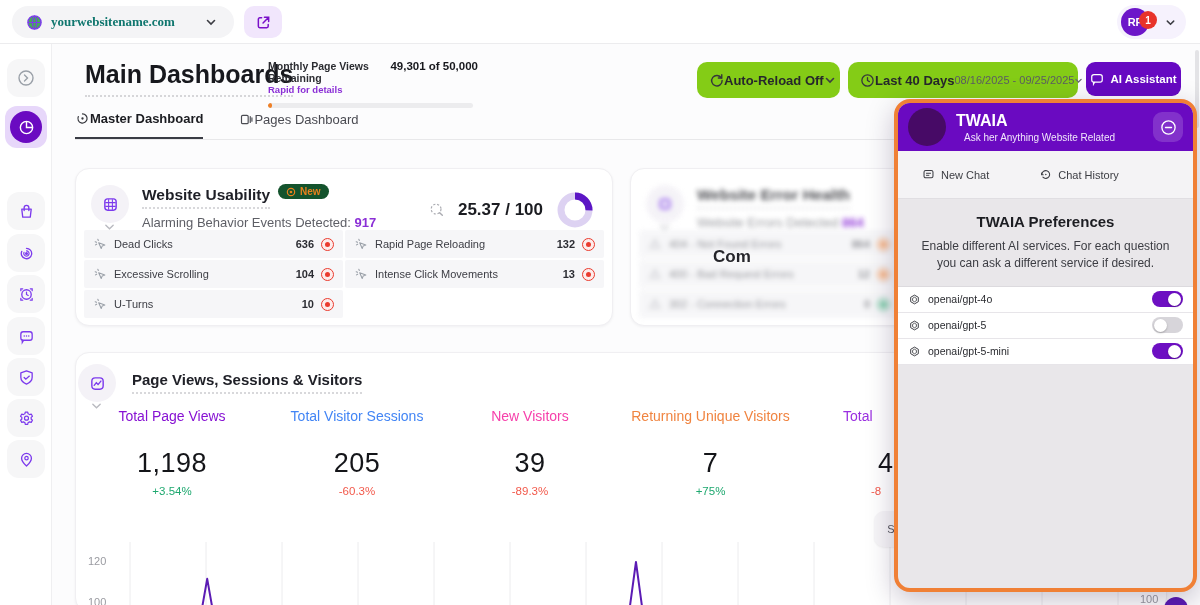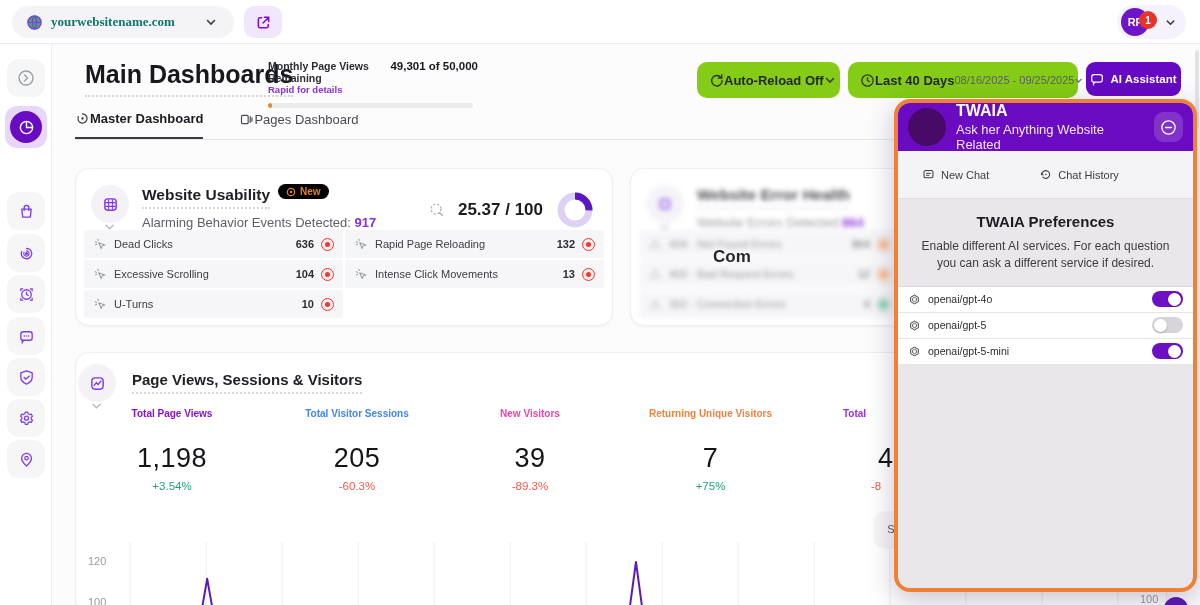--- a/index.html
+++ b/index.html
@@ -63,21 +63,21 @@
   .dtab.active { color:#1b1c21; font-weight:700; border-bottom:2px solid #3a3c45; }
 
   
   .card { position:absolute; background:#fff; border:1px solid #f0eff2; border-radius:14px;
     box-shadow:0 1px 3px rgba(20,20,40,.05); }
   .icon-circ { width:38px; height:38px; border-radius:50%; background:#f4f2f7;
     display:flex; align-items:center; justify-content:center; color:#7c3aed; position:relative; }
   .icon-circ .chev { position:absolute; bottom:-8px; left:13px; color:#b9bac0; }
   .card-title { font-size:15.5px; font-weight:700; color:#1e1f26;
     border-bottom:2px dotted #d8d8db; padding-bottom:3px; display:inline-block; }
-  .new-badge { display:inline-flex; align-items:center; gap:4px; background:#000000; color:#e8821d;
+  .new-badge { display:inline-flex; align-items:center; gap:4px; background:#14532d; color:#e8821d;
     font-size:10px; font-weight:700; border-radius:9px; padding:2px 8px; margin-left:8px;
     vertical-align:3px; }
   .card-sub { font-size:13px; color:#5e5f66; margin-top:6px; }
   .card-sub b { color:#8b2fd6; font-weight:700; }
   .score-wrap { position:absolute; right:18px; top:22px; display:flex; align-items:center; gap:13px; }
   .score-txt { font-size:17px; font-weight:700; color:#1b1c21; }
 
   .mini-table { position:absolute; left:8px; right:8px; bottom:7px; display:grid;
     grid-template-columns:1fr 1fr; gap:2px; }
   .mini-row { height:28px; background:#f6f6f8; display:flex; align-items:center; gap:7px;
@@ -90,21 +90,21 @@
 
   .blurred { filter:blur(2.6px); opacity:.92; }
   .com-float { position:absolute; left:713px; top:247px; font-size:17px; font-weight:600;
     color:#26262b; z-index:20; }
 
   
   .pv-head { position:absolute; left:78px; top:364px; display:flex; gap:16px; align-items:flex-start; }
   .pv-title { font-size:15px; font-weight:700; color:#202128; border-bottom:2px dotted #d8d8db;
     padding-bottom:4px; margin-top:7px; }
   .stat-col { position:absolute; top:408px; text-align:center; }
-  .stat-label { font-size:10px; font-weight:700; }
+  .stat-label { font-size:14px; font-weight:400; }
   .stat-value { font-size:27px; font-weight:500; color:#141519; margin-top:24px; letter-spacing:.5px; }
   .stat-delta { font-size:11.5px; font-weight:400; margin-top:6px; }
 
   .s-btn { position:absolute; left:874px; top:511px; width:34px; height:36px; background:#f7f6f8;
     border-radius:10px; box-shadow:0 1px 2px rgba(0,0,0,.06); display:flex; align-items:center;
     justify-content:center; font-size:11px; color:#55565c; cursor:pointer; z-index:8; }
 
   .ytick { position:absolute; font-size:11px; color:#9a9ba1; }
   .purple-fab { position:absolute; left:1164px; top:597px; width:24px; height:24px; border-radius:50%;
     background:#5b1bb4; z-index:8; }
@@ -112,21 +112,21 @@
   .scroll-thumb { position:absolute; right:1px; top:50px; width:4px; height:78px; border-radius:2px;
     background:#e3e3e6; z-index:6; }
 
   
   .twaia { position:absolute; left:894px; top:99px; width:303px; height:493px; z-index:50;
     border:4px solid #f08036; border-radius:16px; background:#e9e7ea; overflow:hidden;
     box-shadow:0 8px 28px rgba(30,10,60,.25); }
   .tw-head { height:48px; background:#6a0ac1; display:flex; align-items:center; padding:0 10px; gap:10px; }
   .tw-avatar { width:38px; height:38px; border-radius:50%; background:#470a66; flex:0 0 auto; }
   .tw-name { font-size:16px; font-weight:700; color:#fff; }
-  .tw-sub { font-size:13px; color:#f1e7fb; margin-top:2px; }
+  .tw-sub { font-size:10px; color:#f1e7fb; margin-top:2px;margin-left:8px; }
   .tw-min { margin-left:auto; width:30px; height:30px; border-radius:9px; background:rgba(255,255,255,.16);
     display:flex; align-items:center; justify-content:center; color:#fff; cursor:pointer; }
   .tw-tabs { height:48px; background:#f4f3f5; border-bottom:1px solid #e0dee2; display:flex;
     align-items:center; position:relative; }
   .tw-tab { display:flex; align-items:center; gap:6px; font-size:11px; color:#3c3d43;
     cursor:pointer; padding:0 10px; white-space:nowrap; }
   .tw-tab.settings { position:absolute; right:2px; top:2px; bottom:2px; width:116px;
     border:3px solid #f08036; border-radius:10px; background:#fff; color:#7a10c9; font-weight:600;
     justify-content:center; padding:0 4px; }
   .tw-prefs-title { text-align:center; font-size:15px; font-weight:700; color:#1c1d22; margin-top:14px; }

